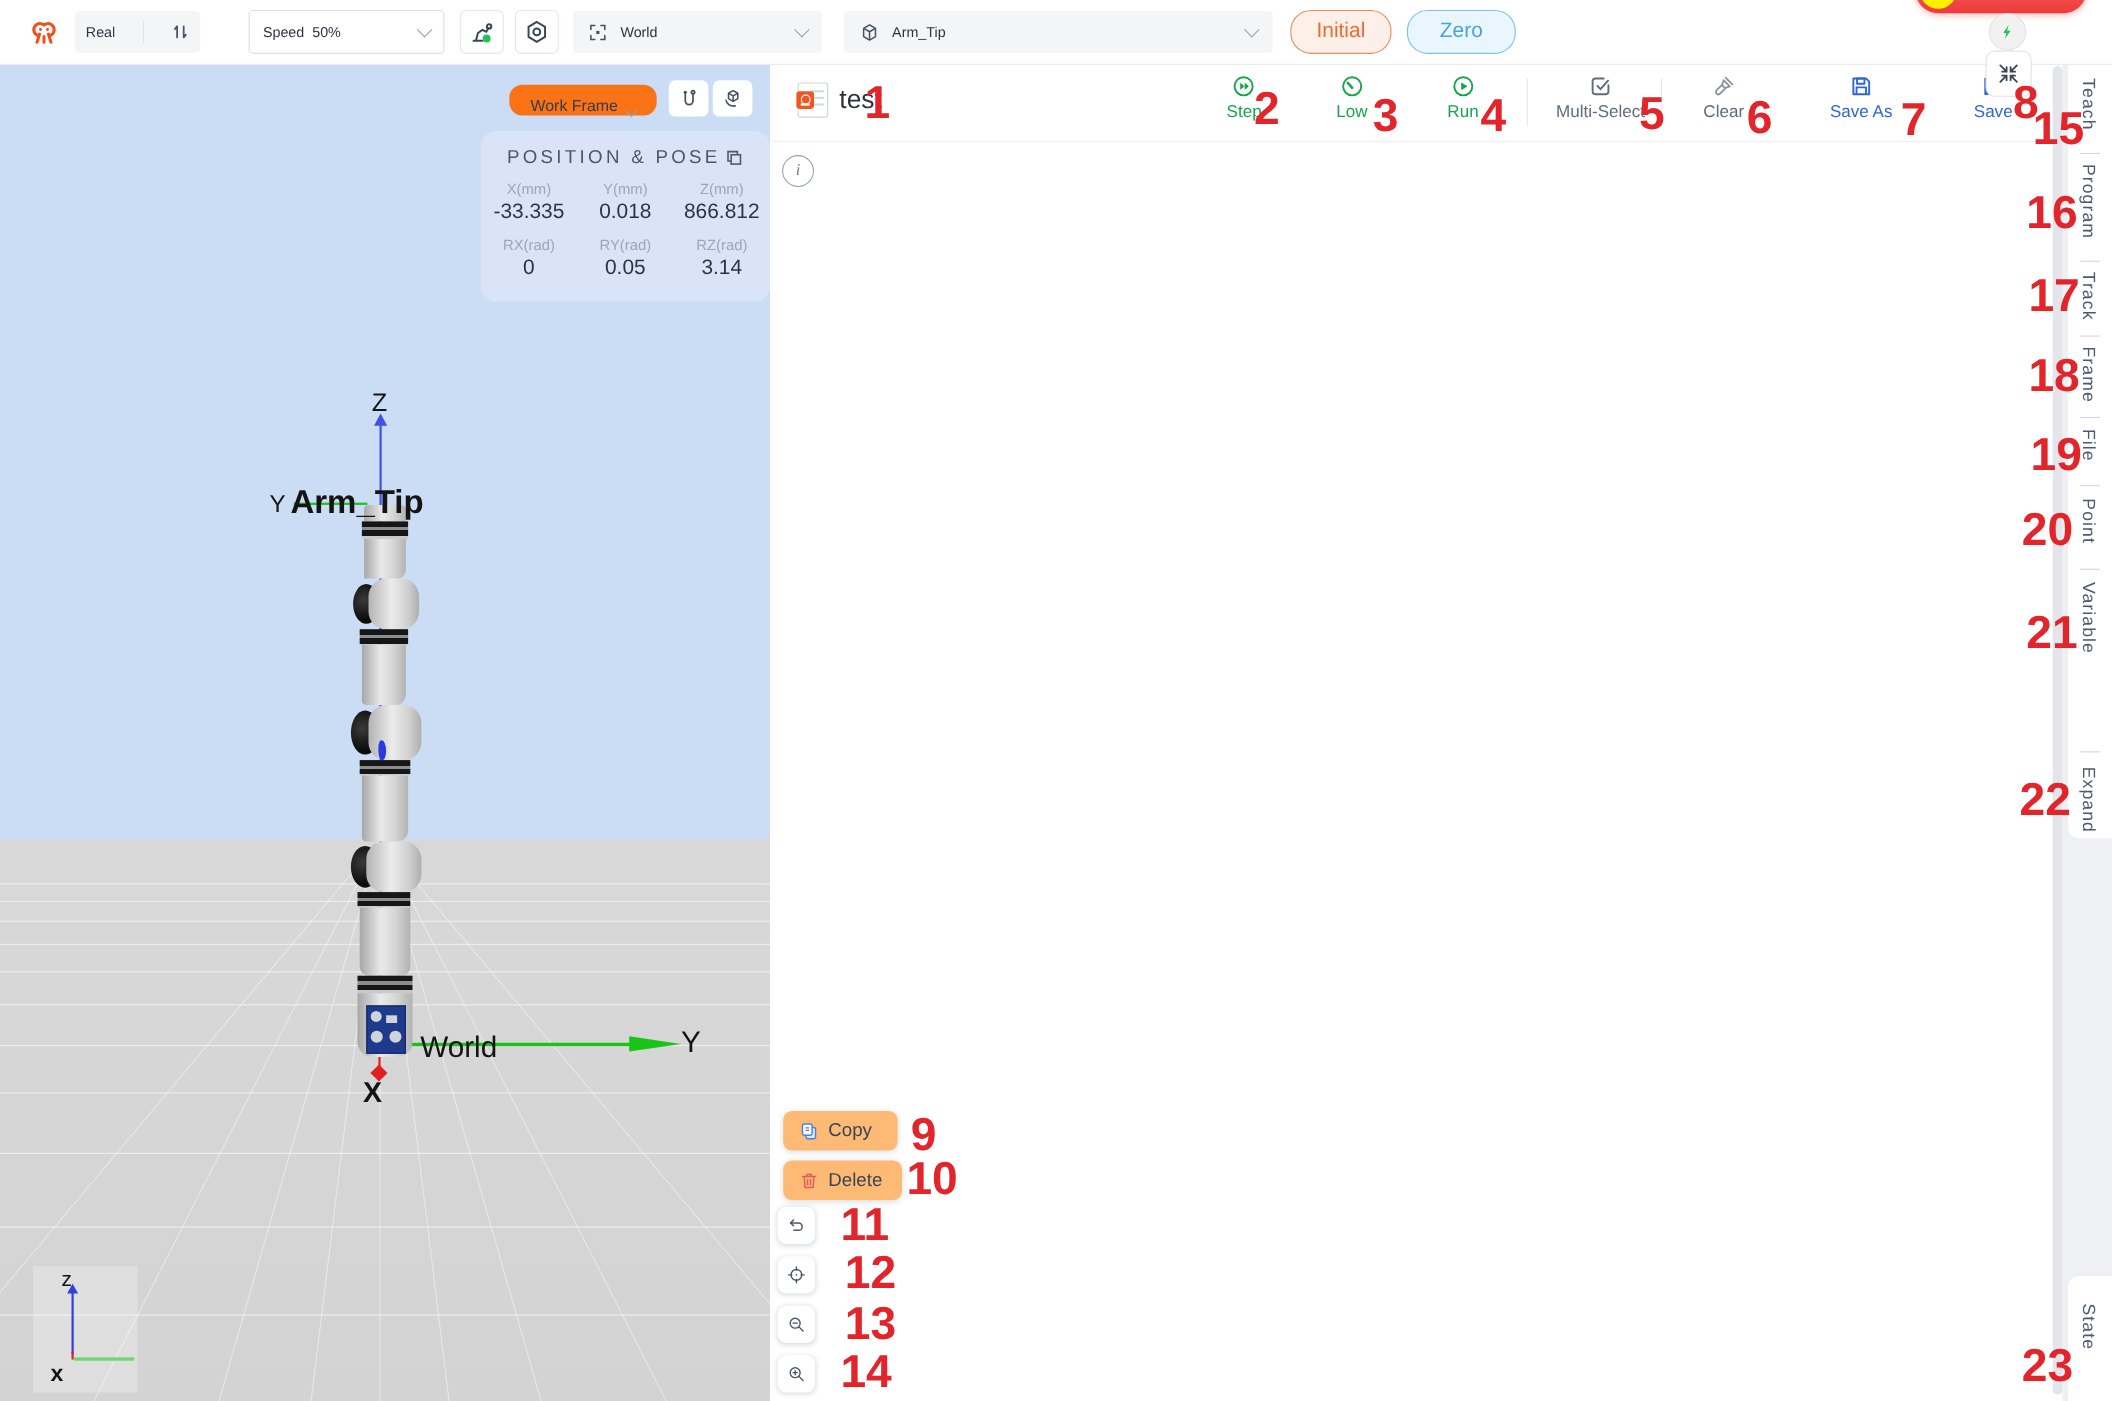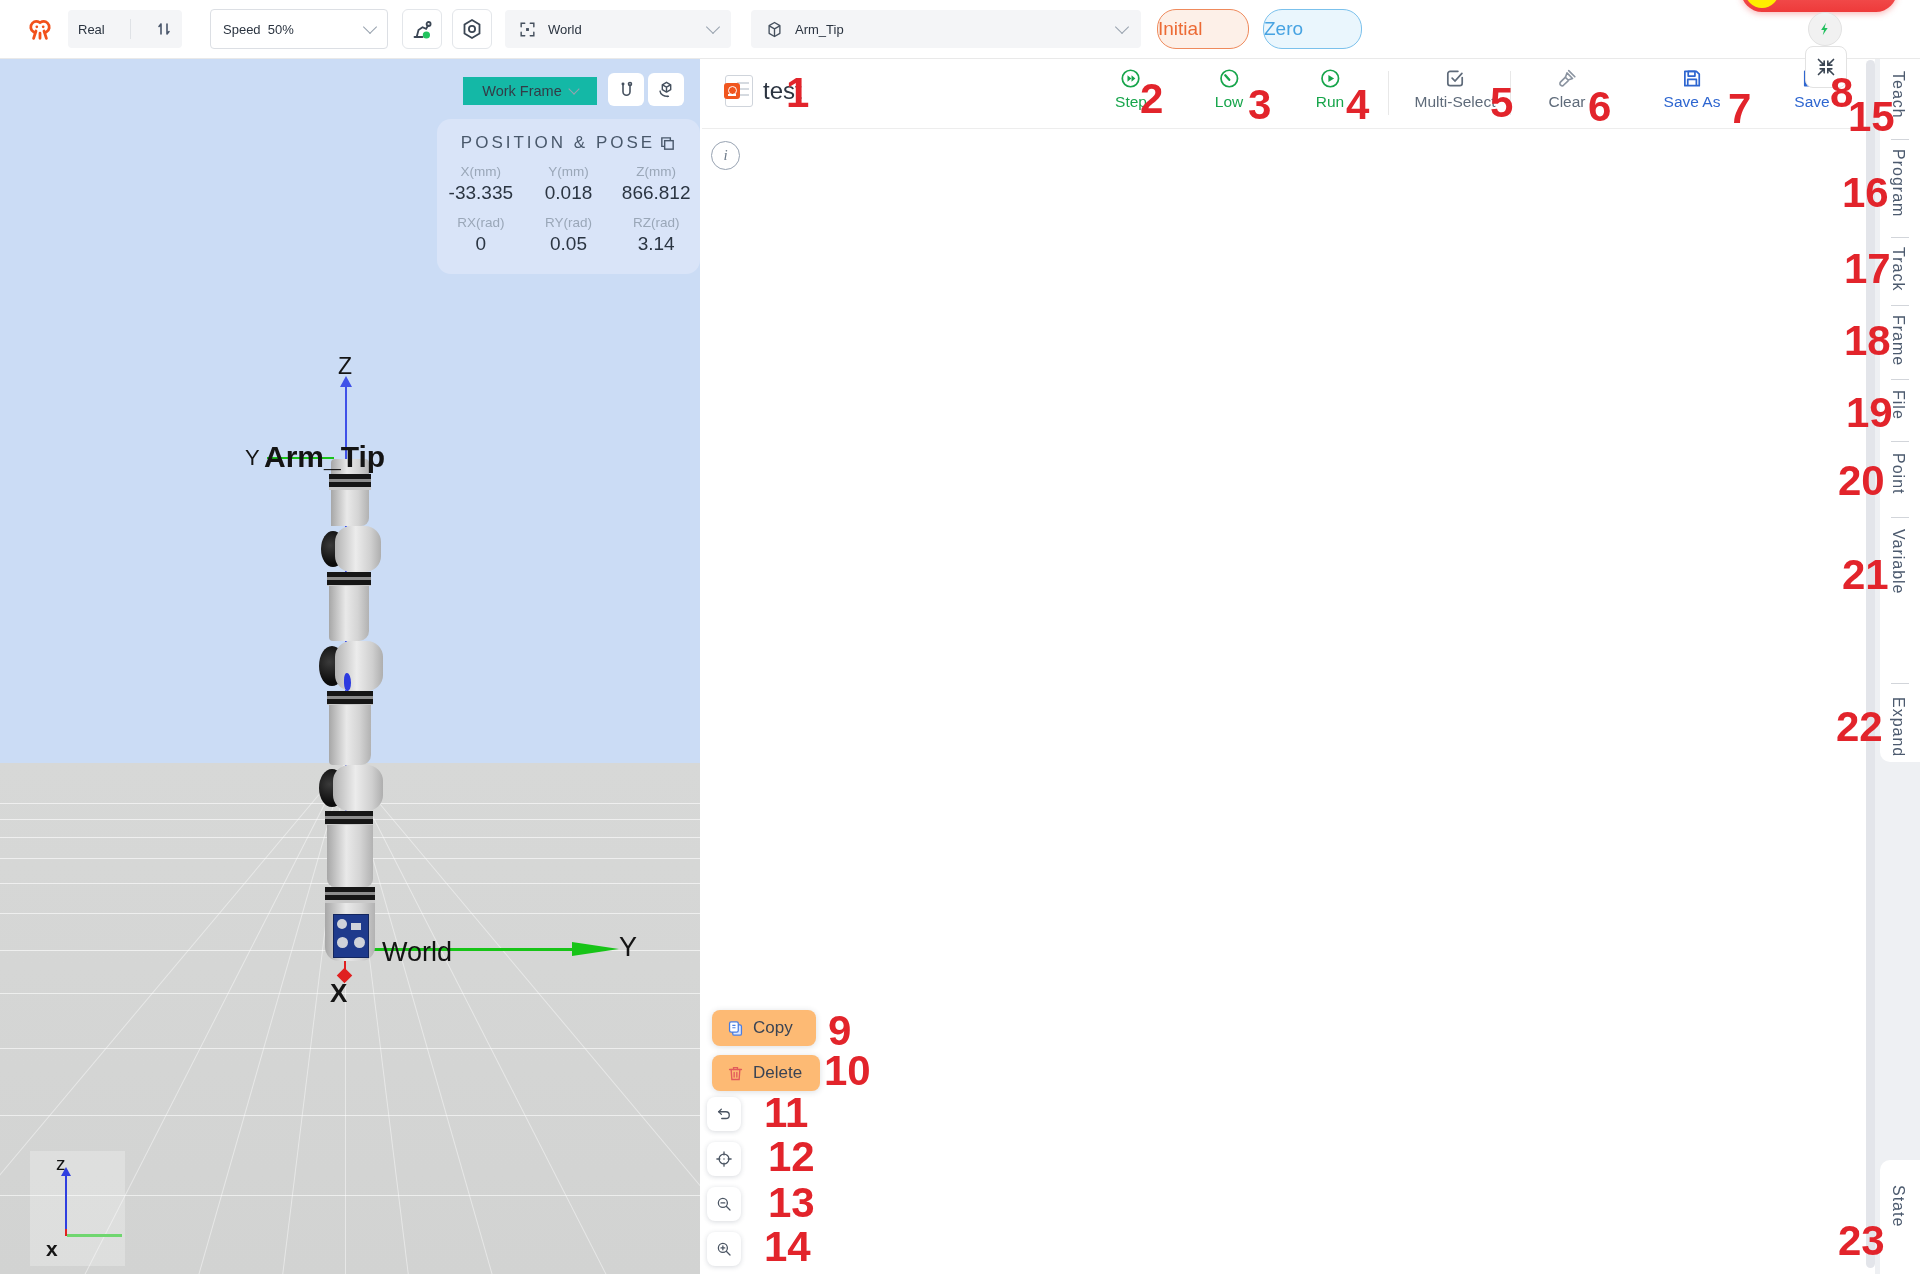--- a/index.html
+++ b/index.html
@@ -6,21 +6,21 @@
   #stage{position:relative;width:1920px;height:1274px;overflow:hidden;background:#fff;-webkit-font-smoothing:antialiased;}
   .abs{position:absolute;}
   svg{display:block;}
   
   #topbar{position:absolute;left:0;top:0;width:1920px;height:58px;background:#fff;border-bottom:1px solid #e9e9e9;display:flex;align-items:center;z-index:20;}
   .tb-box{height:38px;display:flex;align-items:center;border-radius:4px;}
   .gray-box{background:#f4f5f7;}
   .tb-txt{font-size:13px;color:#2b3440;}
   .chev{width:9px;height:9px;border-right:1.7px solid #98a2ae;border-bottom:1.7px solid #98a2ae;transform:rotate(45deg);margin-top:-4px;flex:0 0 auto;}
   .icon-btn{width:38px;height:38px;border:1px solid #e3e6ea;border-radius:6px;background:#fff;display:flex;align-items:center;justify-content:center;}
-  .pill{height:38px;border-radius:19px;display:flex;align-items:center;justify-content:flex-start;font-size:19px;background:#fff;cursor:pointer;}
+  .pill{height:38px;border-radius:19px;display:flex;align-items:center;justify-content:center;font-size:19px;background:#fff;cursor:pointer;}
   
   #viewport{position:absolute;left:0;top:58px;width:700px;height:1216px;background:#cbdcf5;overflow:hidden;}
   #ground{position:absolute;left:0;top:705px;width:700px;height:511px;background:linear-gradient(180deg,#d7d8d7,#d2d3d2);}
   .gline{position:absolute;left:0;width:700px;height:1px;background:rgba(255,255,255,.6);}
   .vline{position:absolute;top:0;width:1px;height:600px;background:rgba(255,255,255,.45);transform-origin:top center;}
   .vp-label{position:absolute;color:#141414;z-index:6;}
   #pose-panel{position:absolute;left:437px;top:61px;width:263px;height:155px;background:#d9e4f8;border-radius:14px;z-index:7;}
   #pose-title-row{display:flex;align-items:center;justify-content:center;gap:4px;padding-top:14px;color:#49586b;font-size:17px;letter-spacing:3px;}
   .pose-grid{display:grid;grid-template-columns:1fr 1fr 1fr;text-align:center;}
   .pose-label{font-size:13.5px;color:#9aa7b8;padding-top:11px;}
@@ -67,21 +67,21 @@
     <div class="tb-box gray-box" style="margin-left:68px;width:94px;padding:0 10px;justify-content:space-between;cursor:pointer;">
       <span class="tb-txt">Real</span>
       <span style="width:1px;height:20px;background:#dfe2e6;margin:0 6px;"></span>
       <span>
         <svg width="16" height="18" viewBox="0 0 16 18" fill="none" stroke="#49566a" stroke-width="1.6" stroke-linecap="round">
           <path d="M5 14V4M5 4 3 6.5M11 4v10m0 0 2-2.5"></path>
         </svg>
       </span>
     </div>
 
-    <div class="tb-box" style="margin-left:28px;width:152px;border:1px solid #dcdfe4;padding:0 12px;justify-content:space-between;cursor:pointer;background:#fff;">
+    <div class="tb-box" style="margin-left:44px;width:152px;border:1px solid #dcdfe4;padding:0 12px;justify-content:space-between;cursor:pointer;background:#fff;">
       <span class="tb-txt"><span>Speed</span>&nbsp;&nbsp;<span>50%</span></span>
       <span class="chev"></span>
     </div>
 
     <div class="icon-btn" style="margin-left:14px;">
       <svg width="24" height="24" viewBox="0 0 24 24" fill="none" stroke="#3b4654" stroke-width="1.8" stroke-linecap="round">
         <path d="M4.5 20h8"></path>
           <path d="M6.8 19.5 8.5 13l4-2.8 3.6 1.6 2-3.3"></path>
         <circle cx="18.6" cy="7" r="2"></circle>
         <circle cx="16.4" cy="18" r="3.6" fill="#22c35e" stroke="none"></circle>
@@ -164,21 +164,21 @@
       <div class="vline" style="left:345px;transform:rotate(-27deg);"></div>
       <div class="vline" style="left:345px;transform:rotate(-16deg);"></div>
       <div class="vline" style="left:345px;transform:rotate(-7deg);"></div>
       <div class="vline" style="left:345px;"></div>
       <div class="vline" style="left:345px;transform:rotate(7deg);"></div>
       <div class="vline" style="left:345px;transform:rotate(16deg);"></div>
       <div class="vline" style="left:345px;transform:rotate(27deg);"></div>
       <div class="vline" style="left:345px;transform:rotate(40deg);"></div>
     </div>
 
-    <div class="abs" style="left:463px;top:19px;width:134px;height:28px;background:#14b8a6;border-radius:0;display:flex;align-items:center;justify-content:center;gap:8px;cursor:pointer;z-index:7;">
+    <div class="abs" style="left:463px;top:19px;width:134px;height:28px;background:#f97316;border-radius:12px;display:flex;align-items:flex-end;justify-content:center;gap:8px;cursor:pointer;z-index:7;">
       <span style="font-size:14.5px;color:#333c47;">Work Frame</span>
       <span class="chev" style="width:7px;height:7px;"></span>
     </div>
     <div class="abs" style="left:608px;top:15px;width:36px;height:33px;background:#fff;border-radius:6px;display:flex;align-items:center;justify-content:center;cursor:pointer;z-index:7;">
       <svg width="21" height="21" viewBox="0 0 24 24" fill="none" stroke="#45505e" stroke-width="1.8" stroke-linecap="round">
         <path d="M8 7v7.5a4 4 0 0 0 8 0V7"></path>
         <circle cx="8" cy="5.6" r="1.7" fill="#45505e" stroke="none"></circle>
         <circle cx="16" cy="5.6" r="1.7"></circle>
       </svg>
     </div>

